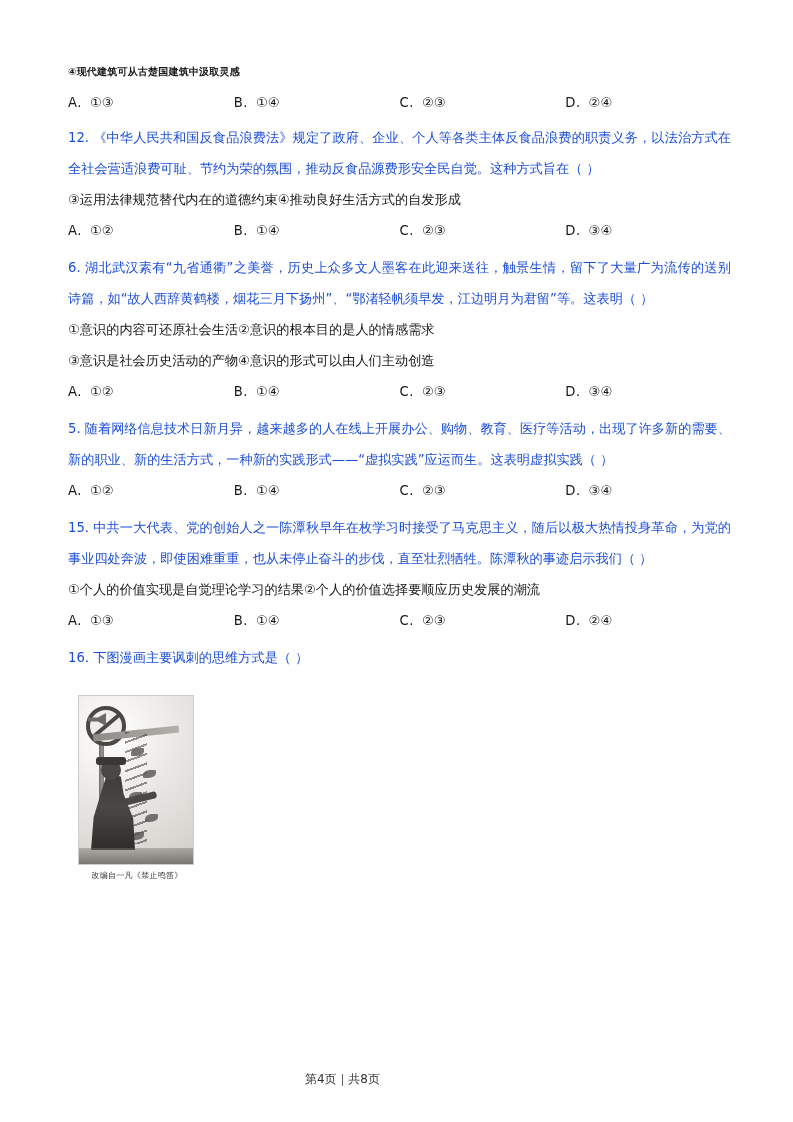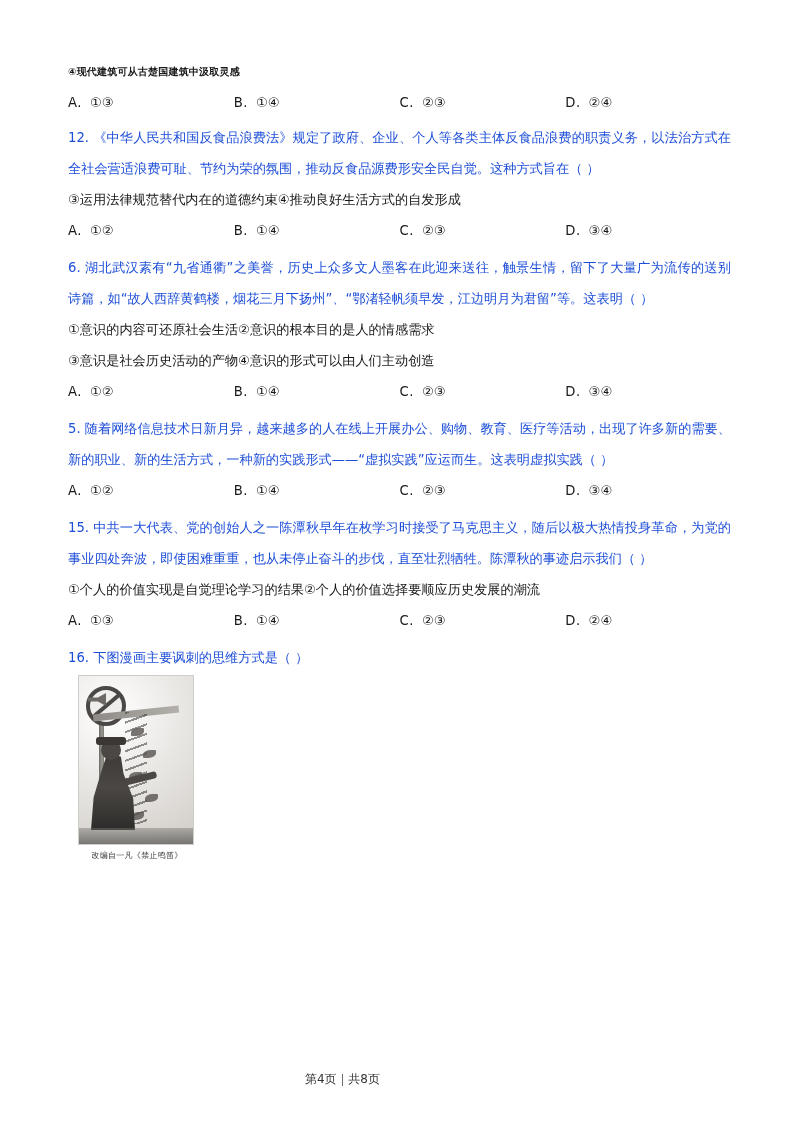--- a/index.html
+++ b/index.html
@@ -55,21 +55,21 @@
   .opt {
     width: 25%;
     white-space: nowrap;
   }
   .opt .lbl { letter-spacing: 0.5px; }
   .opt .val { margin-left: 8px; }
   .spacer-sm { height: 4px; }
 
   
   .comic-wrap {
-    margin-top: 2px;
+    margin-top: 22px;
     margin-left: 10px;
     width: 118px;
   }
   .comic {
     position: relative;
     width: 114px;
     height: 168px;
     background: #f1f0ee;
     border: 1px solid #cfcdca;
     overflow: hidden;

